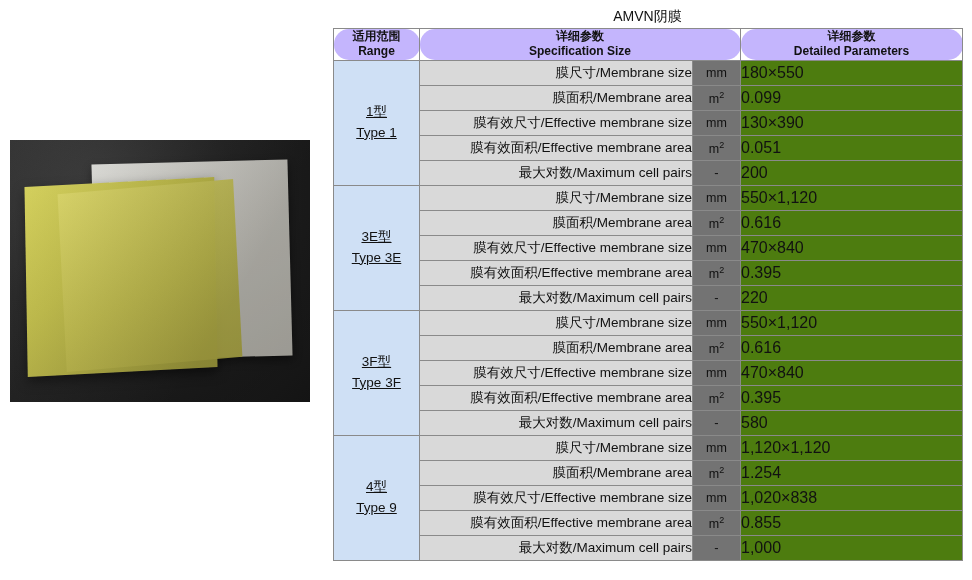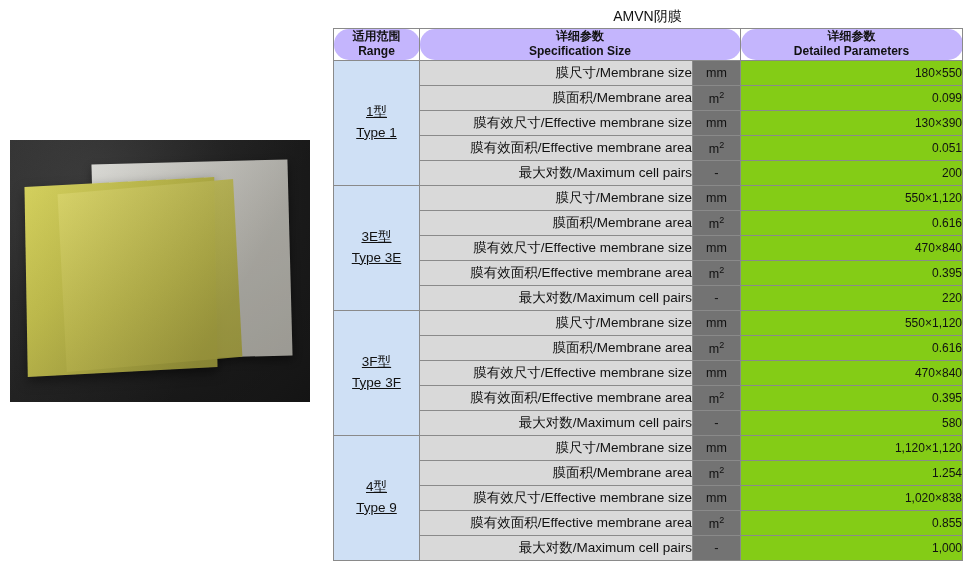--- a/index.html
+++ b/index.html
@@ -134,25 +134,25 @@
   }
   .unit-cell {
     background: #737373;
     text-align: center;
     padding: 2px 4px;
     height: 24px;
     font-size: 12.5px;
   }
   .unit-cell sup { font-size: 9px; vertical-align: super; }
   .param-cell {
-    background: #84cc16;
-    text-align: right;
+    background: #4d7c0f;
+    text-align: left;
     padding: 2px 4px;
     height: 24px;
-    font-size: 12px;
+    font-size: 16px;
   }
   .dash { font-size: 13px; }
 </style>
 </head>
 <body>
 
 <div class="page">
 
   <div class="photo-wrap">
     <div class="photo">

